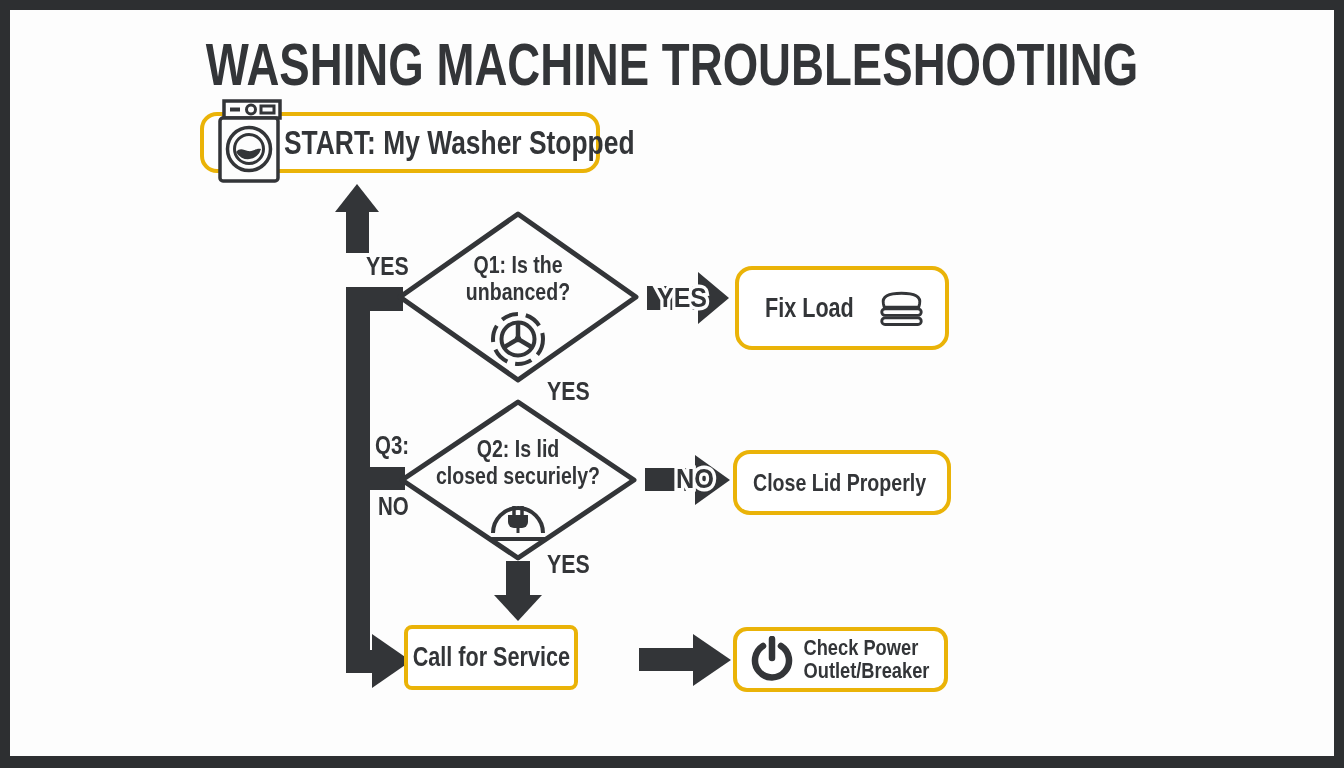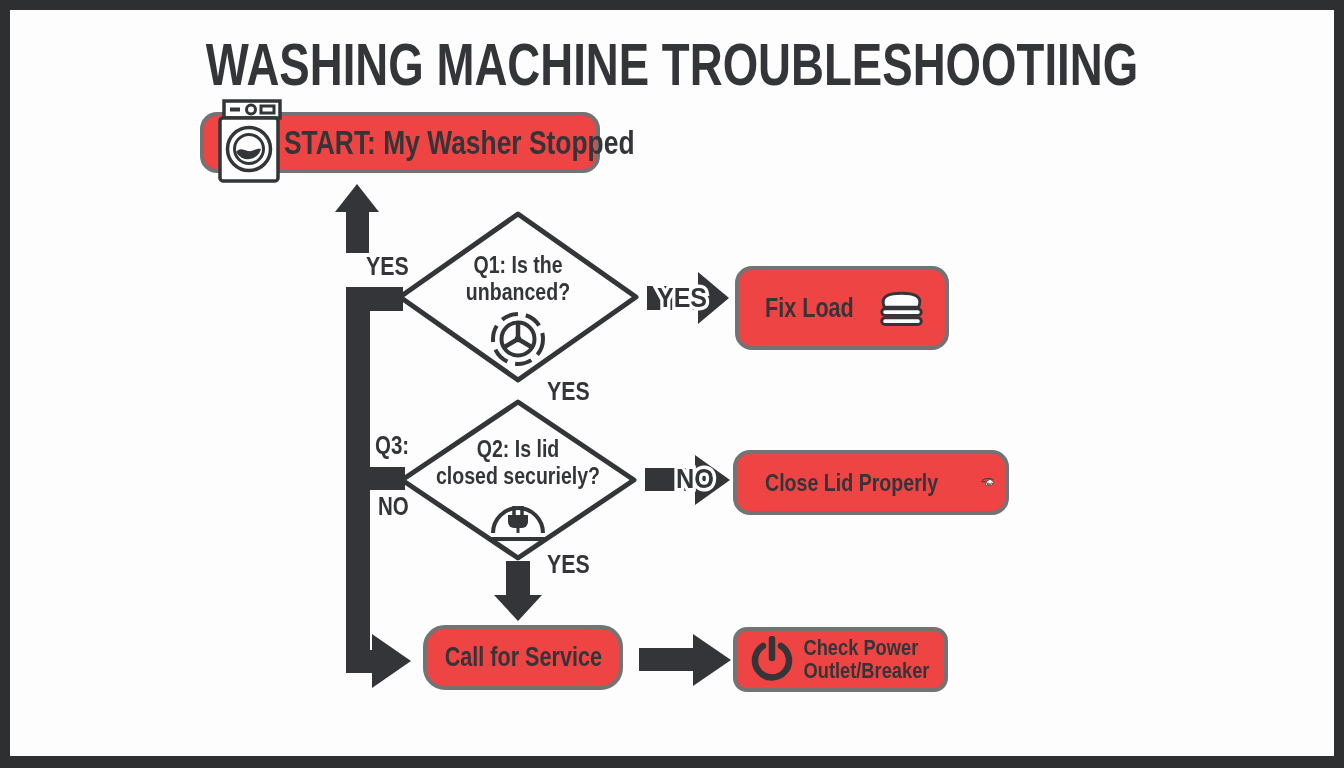--- a/index.html
+++ b/index.html
@@ -4,21 +4,21 @@
 <style>
   * { margin:0; padding:0; box-sizing:border-box; }
   html,body { width:1344px; height:768px; overflow:hidden; background:#2d2f31; }
   .page { position:relative; width:1344px; height:768px; background:#2d2f31;
           font-family:"Liberation Sans", sans-serif; color:#333538; }
   .canvas { position:absolute; left:10px; top:10px; width:1324px; height:746px; background:#fdfdfd; }
   .abs { position:absolute; }
   .title { position:absolute; left:0; top:30px; width:1344px; text-align:center;
            font-size:60px; font-weight:bold; color:#333538;
            transform:scaleX(0.76); letter-spacing:0px; white-space:nowrap; }
-  .node { position:absolute; background:#ef4444; border:4px solid #737373; border-radius:17px;
+  .node { position:absolute; background:#ffffff; border:4px solid #eab308; border-radius:17px;
           display:flex; align-items:center; }
   .node-label { font-weight:bold; color:#333538; white-space:nowrap;
                 transform:scaleX(0.8); transform-origin:left center; }
   .bar { position:absolute; background:#333538; }
   .tri { position:absolute; width:0; height:0; }
   .lbl { position:absolute; font-weight:bold; color:#333538; white-space:nowrap;
          transform:scaleX(0.82); transform-origin:left center; }
   .diamond-text { position:absolute; text-align:center; font-weight:bold; color:#333538;
                   font-size:23px; line-height:27px; transform:scaleX(0.85); transform-origin:center; }
   svg text { font-family:"Liberation Sans", sans-serif; font-weight:bold; }
@@ -110,35 +110,35 @@
 
   <div class="lbl" style="left:375px; top:431px; font-size:25px;">Q3:</div>
   <div class="lbl" style="left:378px; top:492px; font-size:25px;">NO</div>
 
   <div class="bar" style="left:645px; top:468px; width:52px; height:23px;"></div>
   <div class="tri" style="left:695px; top:455px; border-top:25px solid transparent; border-bottom:25px solid transparent; border-left:35px solid #333538;"></div>
   <svg class="abs" style="left:668px; top:463px;" width="54" height="33" viewBox="0 0 54 33">
     <text class="edge-text" x="27" y="25" text-anchor="middle" textLength="38" lengthAdjust="spacingAndGlyphs">NO</text>
   </svg>
 
-  <div class="node" style="left:733px; top:450px; width:276px; height:65px; justify-content:space-between; padding:0 10px 0 28px;">
+  <div class="node" style="left:733px; top:450px; width:218px; height:65px; justify-content:space-between; padding:0 10px 0 16px;">
     <span class="node-label" style="font-size:24.5px;">Close Lid Properly</span>
     <svg width="52" height="50" viewBox="0 0 52 50">
       <path d="M4,15 q22,-14 44,-3" fill="none" stroke="#333538" stroke-width="3.5"></path>
       <line x1="2" y1="20" x2="18" y2="20" stroke="#333538" stroke-width="3.5"></line>
       <path d="M23,17 l-5,13 q-1,4 2,5 q3,1 4,-3 l3,-8 l1,9 q0,3 3,3 q3,0 3,-3 l0,-7 l3,6 q1,3 4,2 q3,-1 2,-4 l-2,-6 l3,3 q2,2 4,0 q2,-2 0,-5 l-7,-8 q-3,-3 -8,-2 z" fill="#fdfdfd" stroke="#333538" stroke-width="3" stroke-linejoin="round"></path>
     </svg>
   </div>
 
   <div class="lbl" style="left:547px; top:549px; font-size:26px;">YES</div>
 
   <div class="bar" style="left:506px; top:561px; width:24px; height:36px;"></div>
   <div class="tri" style="left:494px; top:595px; border-left:24px solid transparent; border-right:24px solid transparent; border-top:26px solid #333538;"></div>
 
-  <div class="node" style="left:423px; top:625px; width:200px; height:65px; border-radius:22px; justify-content:center;">
+  <div class="node" style="left:404px; top:625px; width:174px; height:65px; border-radius:8px; justify-content:center;">
     <span class="node-label" style="font-size:27px; transform-origin:center;">Call for Service</span>
   </div>
 
   <div class="bar" style="left:639px; top:648px; width:56px; height:23px;"></div>
   <div class="tri" style="left:693px; top:634px; border-top:26px solid transparent; border-bottom:26px solid transparent; border-left:38px solid #333538;"></div>
 
   <div class="node" style="left:733px; top:627px; width:215px; height:65px; border-radius:14px; padding:0 8px 0 12px;">
     <svg width="46" height="48" viewBox="0 0 46 48" style="flex:0 0 auto;">
       <path d="M14,10 a17,17 0 1 0 18,0" fill="none" stroke="#333538" stroke-width="6.5" stroke-linecap="round"></path>
       <line x1="23" y1="3" x2="23" y2="22" stroke="#333538" stroke-width="6.5" stroke-linecap="round"></line>

